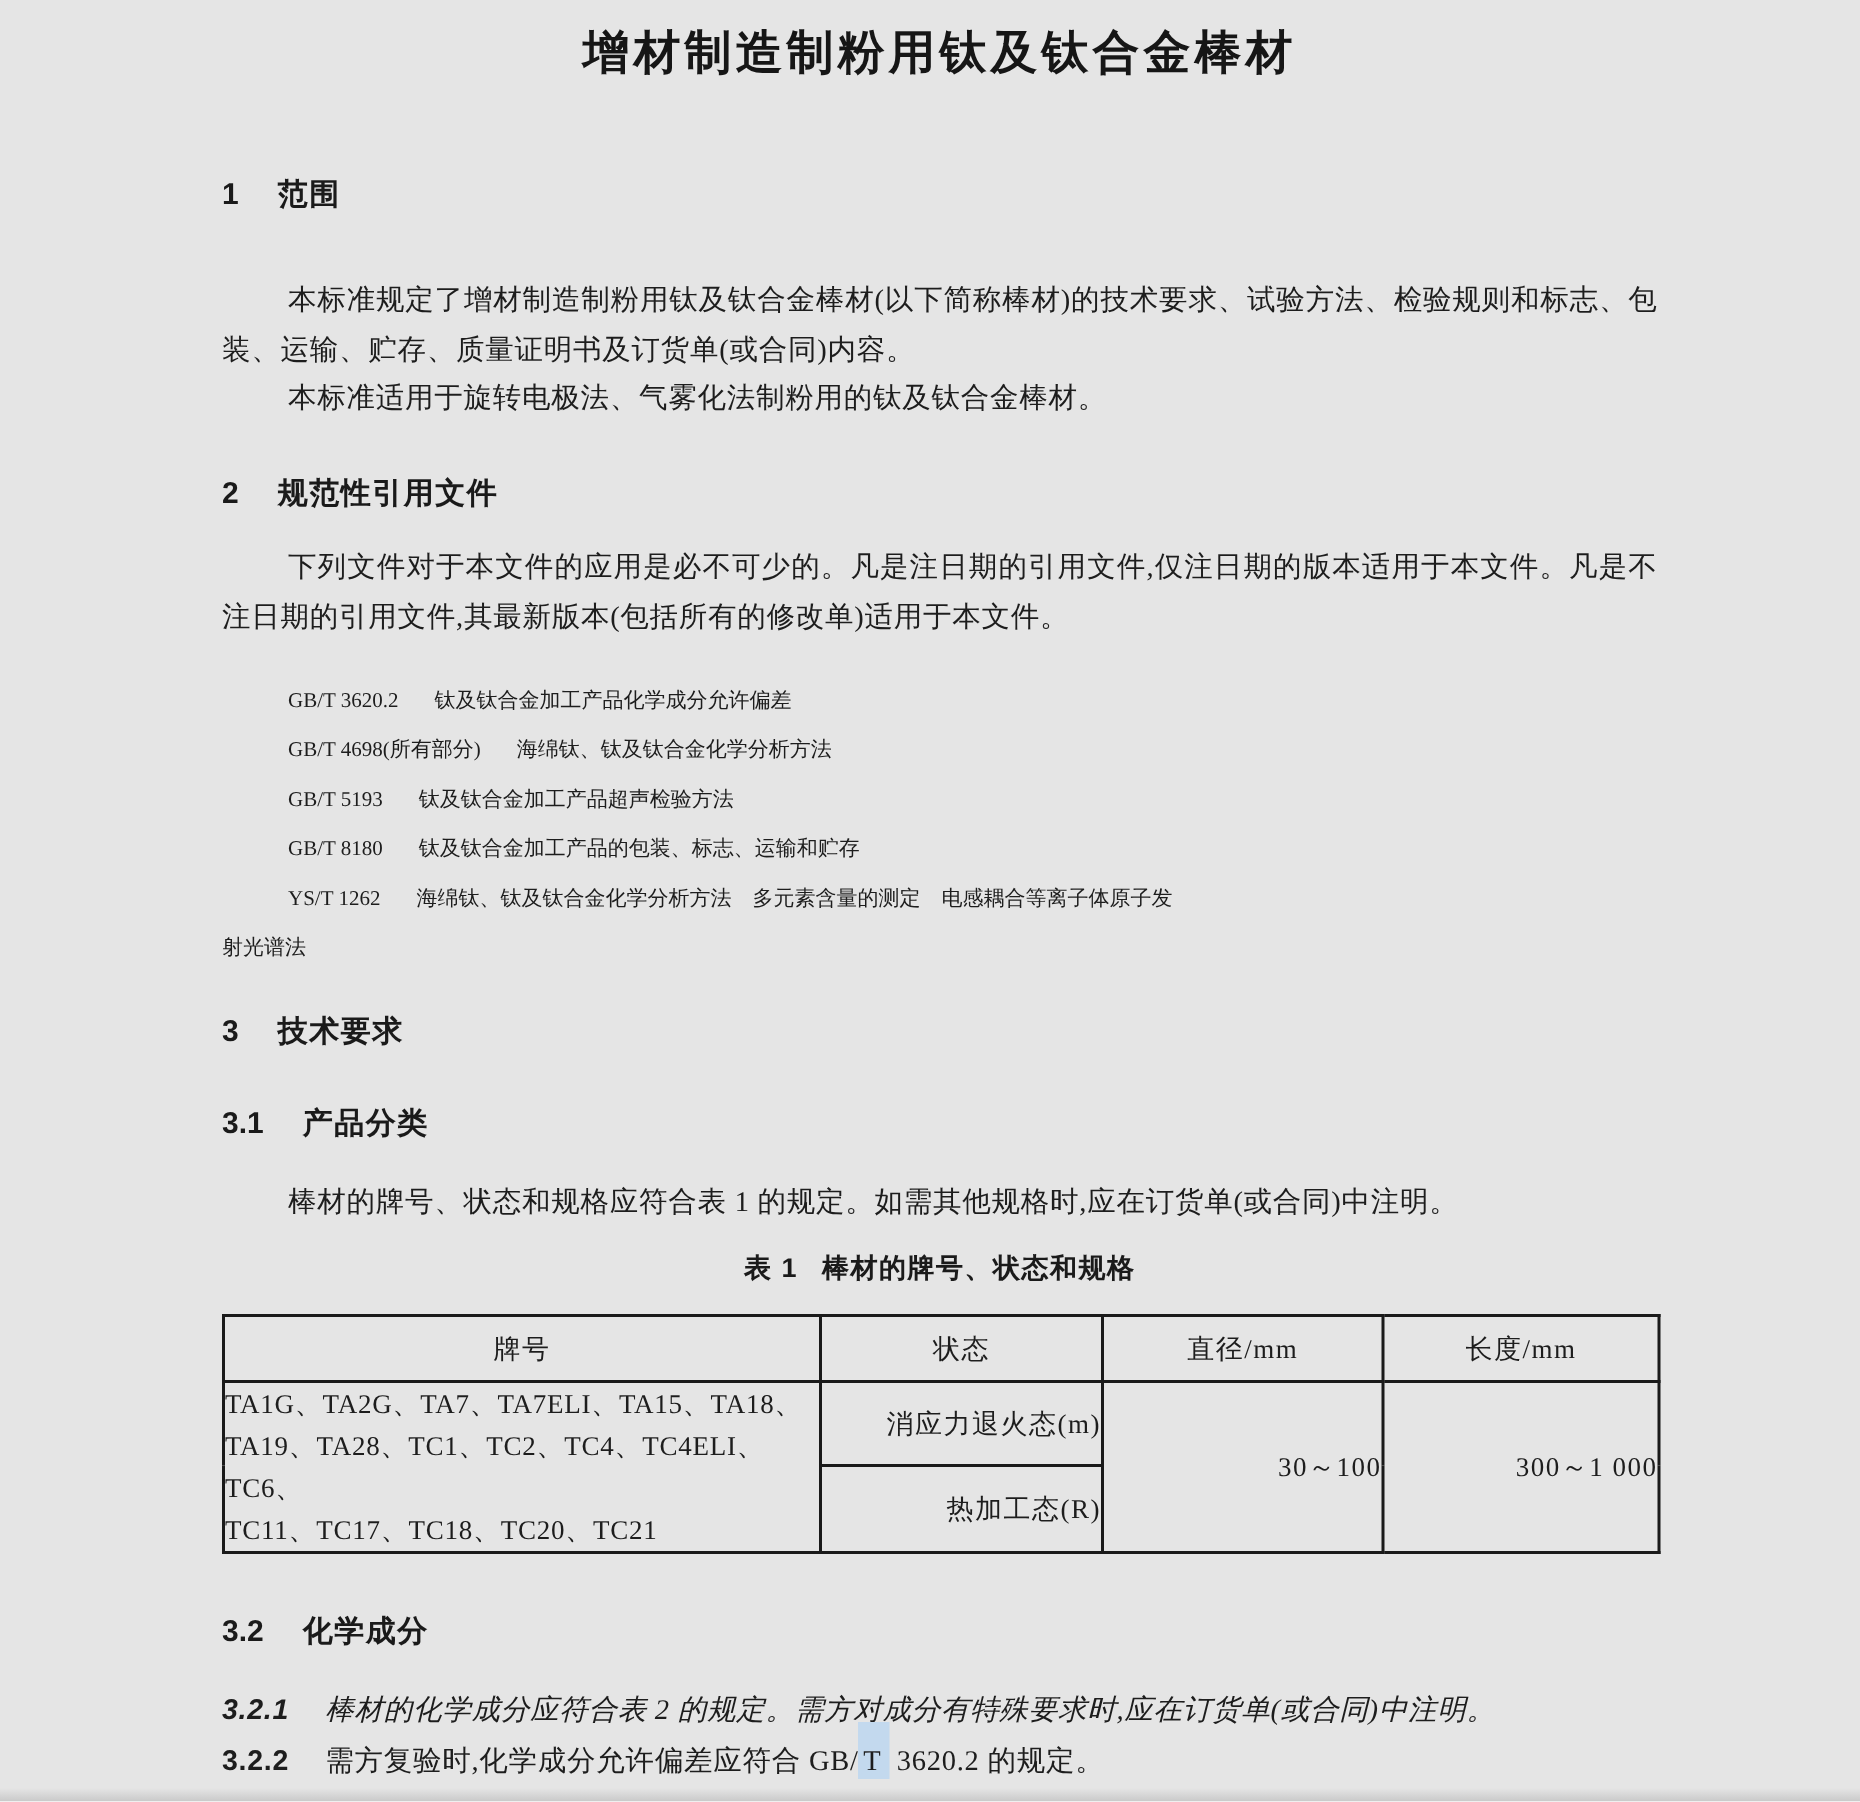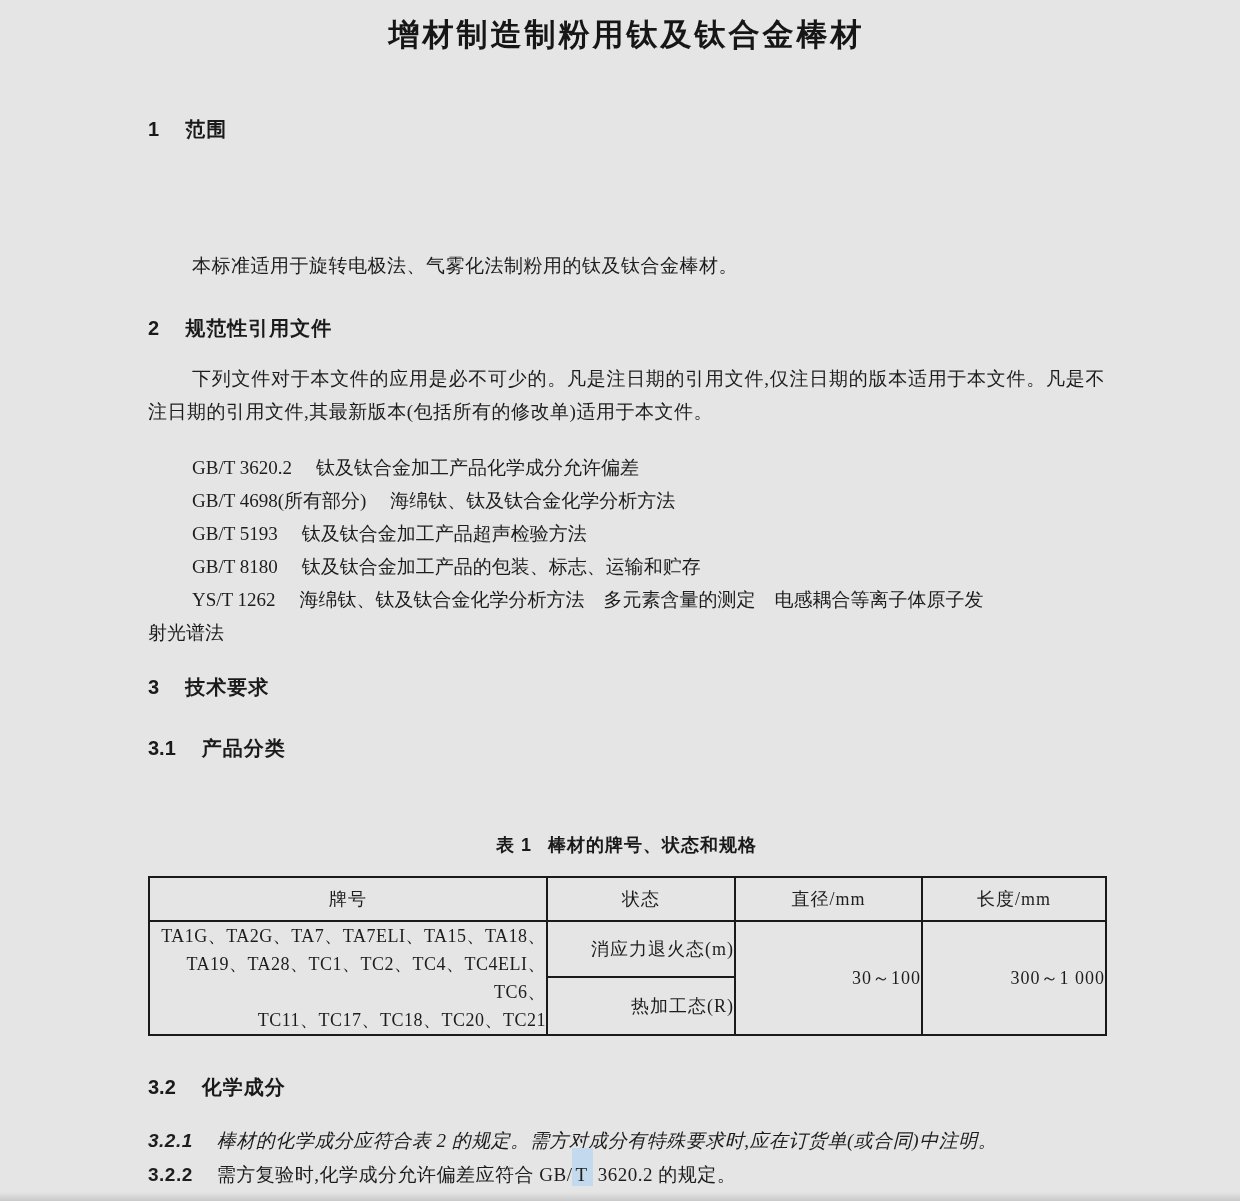--- a/index.html
+++ b/index.html
@@ -35,21 +35,21 @@
   .sec-heading .sec-num { margin-right: 26px; letter-spacing: 0; }
 
   .body-text {
     font-size: 19px;
     line-height: 33px;
     text-align: justify;
     letter-spacing: 0.5px;
   }
   .indent { text-indent: 44px; }
 
-  .ref-line { font-size: 19px; line-height: 33px; text-indent: 44px; text-align: justify; }
+  .ref-line { font-size: 14px; line-height: 33px; text-indent: 44px; text-align: justify; }
   .ref-line .ref-title { margin-left: 24px; }
 
   .table-caption {
     top: 833px;
     text-align: center;
     font-family: "Liberation Sans", "DejaVu Sans", sans-serif;
     font-weight: bold;
     font-size: 18px;
     color: #1a1a1a;
     letter-spacing: 1px;
@@ -64,21 +64,21 @@
     font-size: 18px;
     color: #1d1d1d;
   }
   table.spec th, table.spec td {
     border: 2px solid #1a1a1a;
     font-weight: normal;
     padding: 0;
   }
   table.spec th { text-align: center; letter-spacing: 1px; }
   td.grades-cell { text-align: left; vertical-align: middle; padding: 0 14px 0 18px; }
-  td.grades-cell .grade-line { line-height: 28px; letter-spacing: 0.5px; text-align: right; }
+  td.grades-cell .grade-line { line-height: 28px; letter-spacing: 0.5px; }
   td.center-cell { text-align: right; vertical-align: middle; letter-spacing: 1px; }
 
   .clause { font-size: 19px; line-height: 33px; letter-spacing: 0.5px; }
   .clause .clause-num {
     font-family: "Liberation Sans", "DejaVu Sans", sans-serif;
     font-weight: bold;
     margin-right: 24px;
   }
   .hl-mark {
     background: #c3d9ee;
@@ -93,20 +93,21 @@
 </head>
 <body>
 
 <div class="page">
 
   <div class="abs content-left doc-title">增材制造制粉用钛及钛合金棒材</div>
 
   <div class="abs content-left sec-heading" style="top:116px;">
     <span class="sec-num">1</span><span>范围</span>
   </div>
+  <div class="abs content-left body-text indent" style="top:184px;">本标准规定了增材制造制粉用钛及钛合金棒材(以下简称棒材)的技术要求、试验方法、检验规则和标志、包装、运输、贮存、质量证明书及订货单(或合同)内容。</div>
   <div class="abs content-left body-text indent" style="top:249px;">本标准适用于旋转电极法、气雾化法制粉用的钛及钛合金棒材。</div>
 
   <div class="abs content-left sec-heading" style="top:315px;">
     <span class="sec-num">2</span><span>规范性引用文件</span>
   </div>
   <div class="abs content-left body-text indent" style="top:362px;">下列文件对于本文件的应用是必不可少的。凡是注日期的引用文件,仅注日期的版本适用于本文件。凡是不注日期的引用文件,其最新版本(包括所有的修改单)适用于本文件。</div>
 
   <div class="abs content-left" style="top:451px;">
     <div class="ref-line">
       <span>GB/T 3620.2</span><span class="ref-title">钛及钛合金加工产品化学成分允许偏差</span>
@@ -126,20 +127,21 @@
     </div>
   </div>
 
   <div class="abs content-left sec-heading" style="top:674px;">
     <span class="sec-num">3</span><span>技术要求</span>
   </div>
 
   <div class="abs content-left sec-heading" style="top:735px;">
     <span class="sec-num">3.1</span><span>产品分类</span>
   </div>
+  <div class="abs content-left body-text indent" style="top:785px;">棒材的牌号、状态和规格应符合表 1 的规定。如需其他规格时,应在订货单(或合同)中注明。</div>
 
   <div class="abs content-left table-caption">
     <span class="cap-label">表 1</span><span>棒材的牌号、状态和规格</span>
   </div>
 
   <table class="spec abs" style="left:148px;">
     <colgroup>
       <col style="width:398px">
         <col style="width:188px">
         <col style="width:187px">

